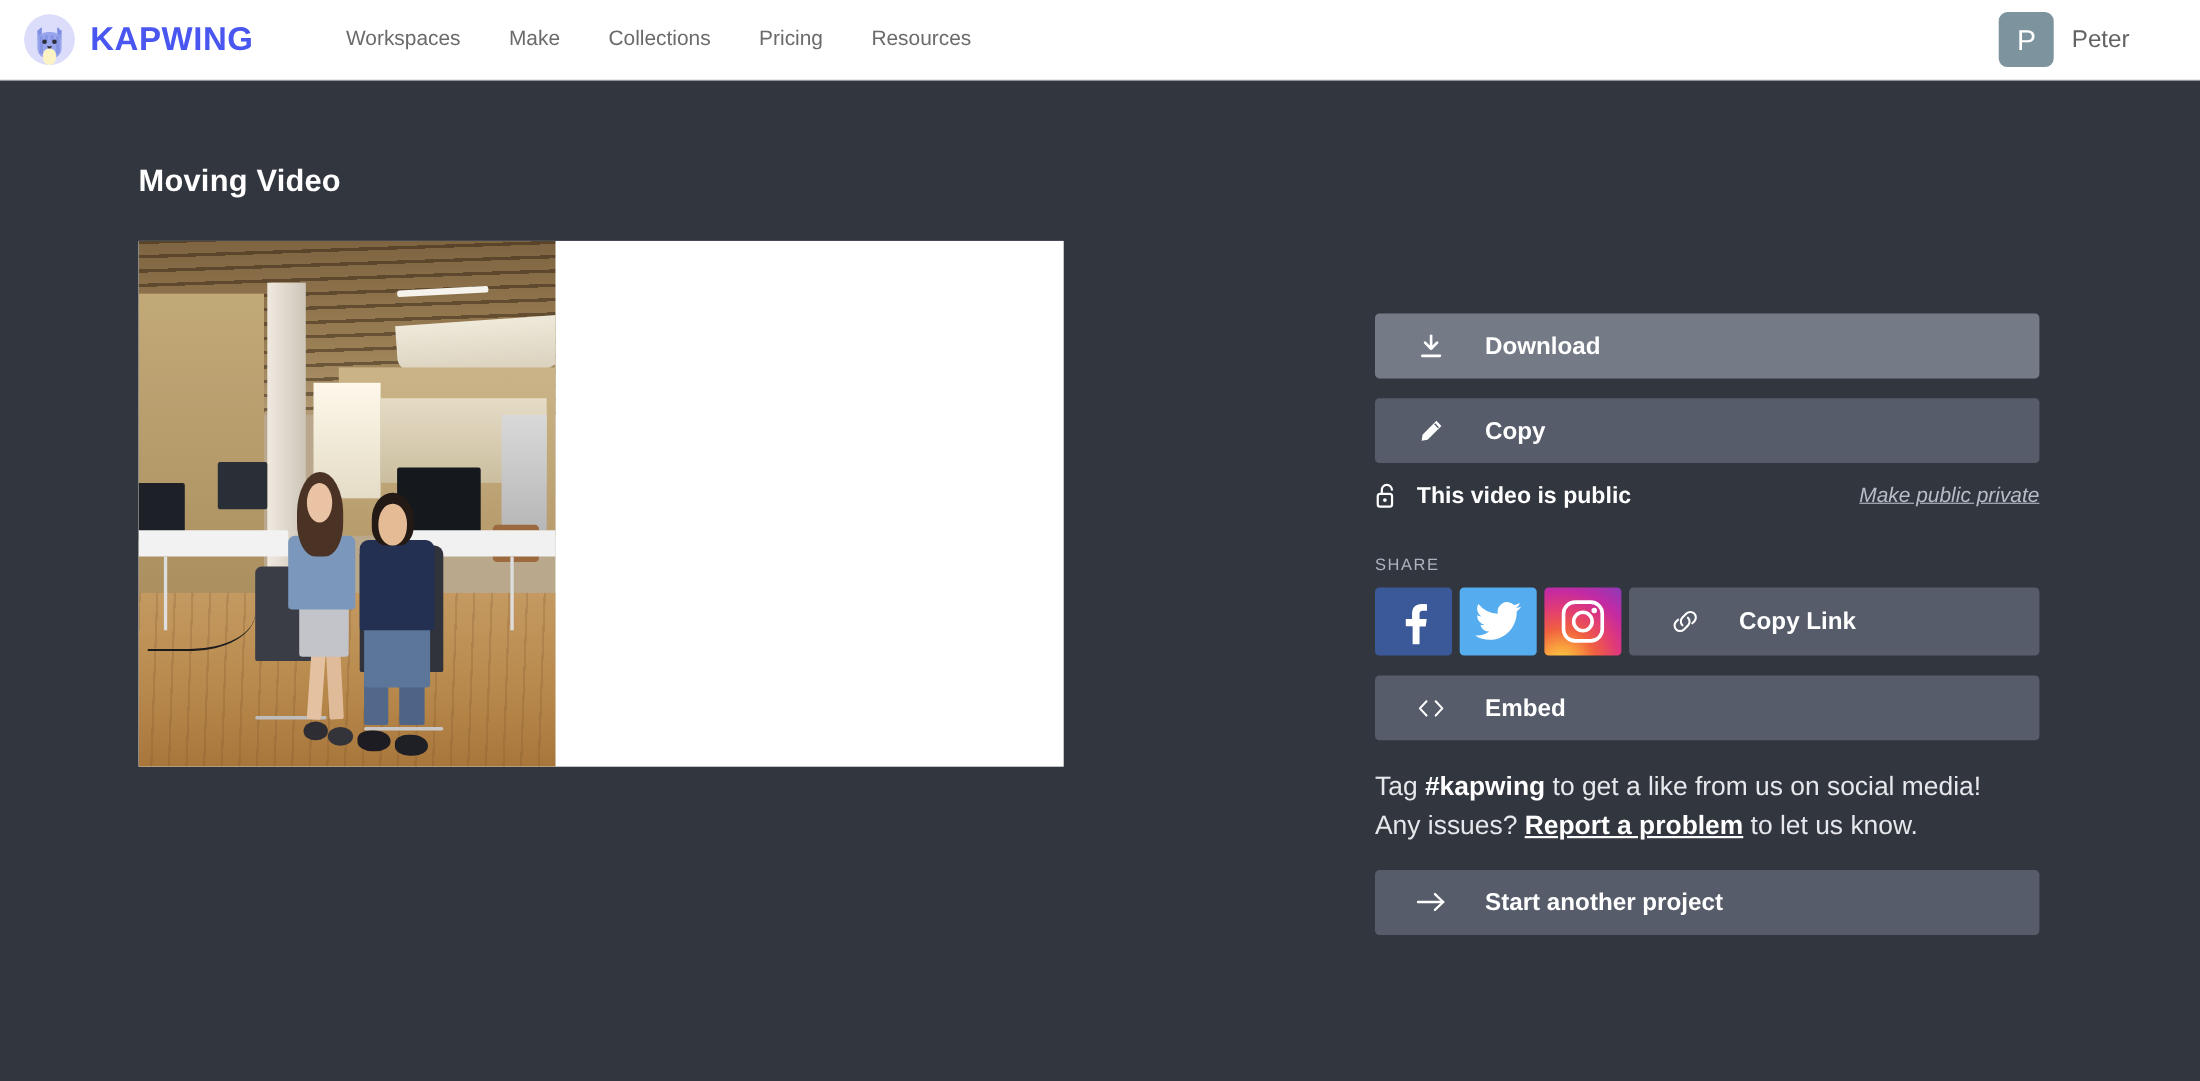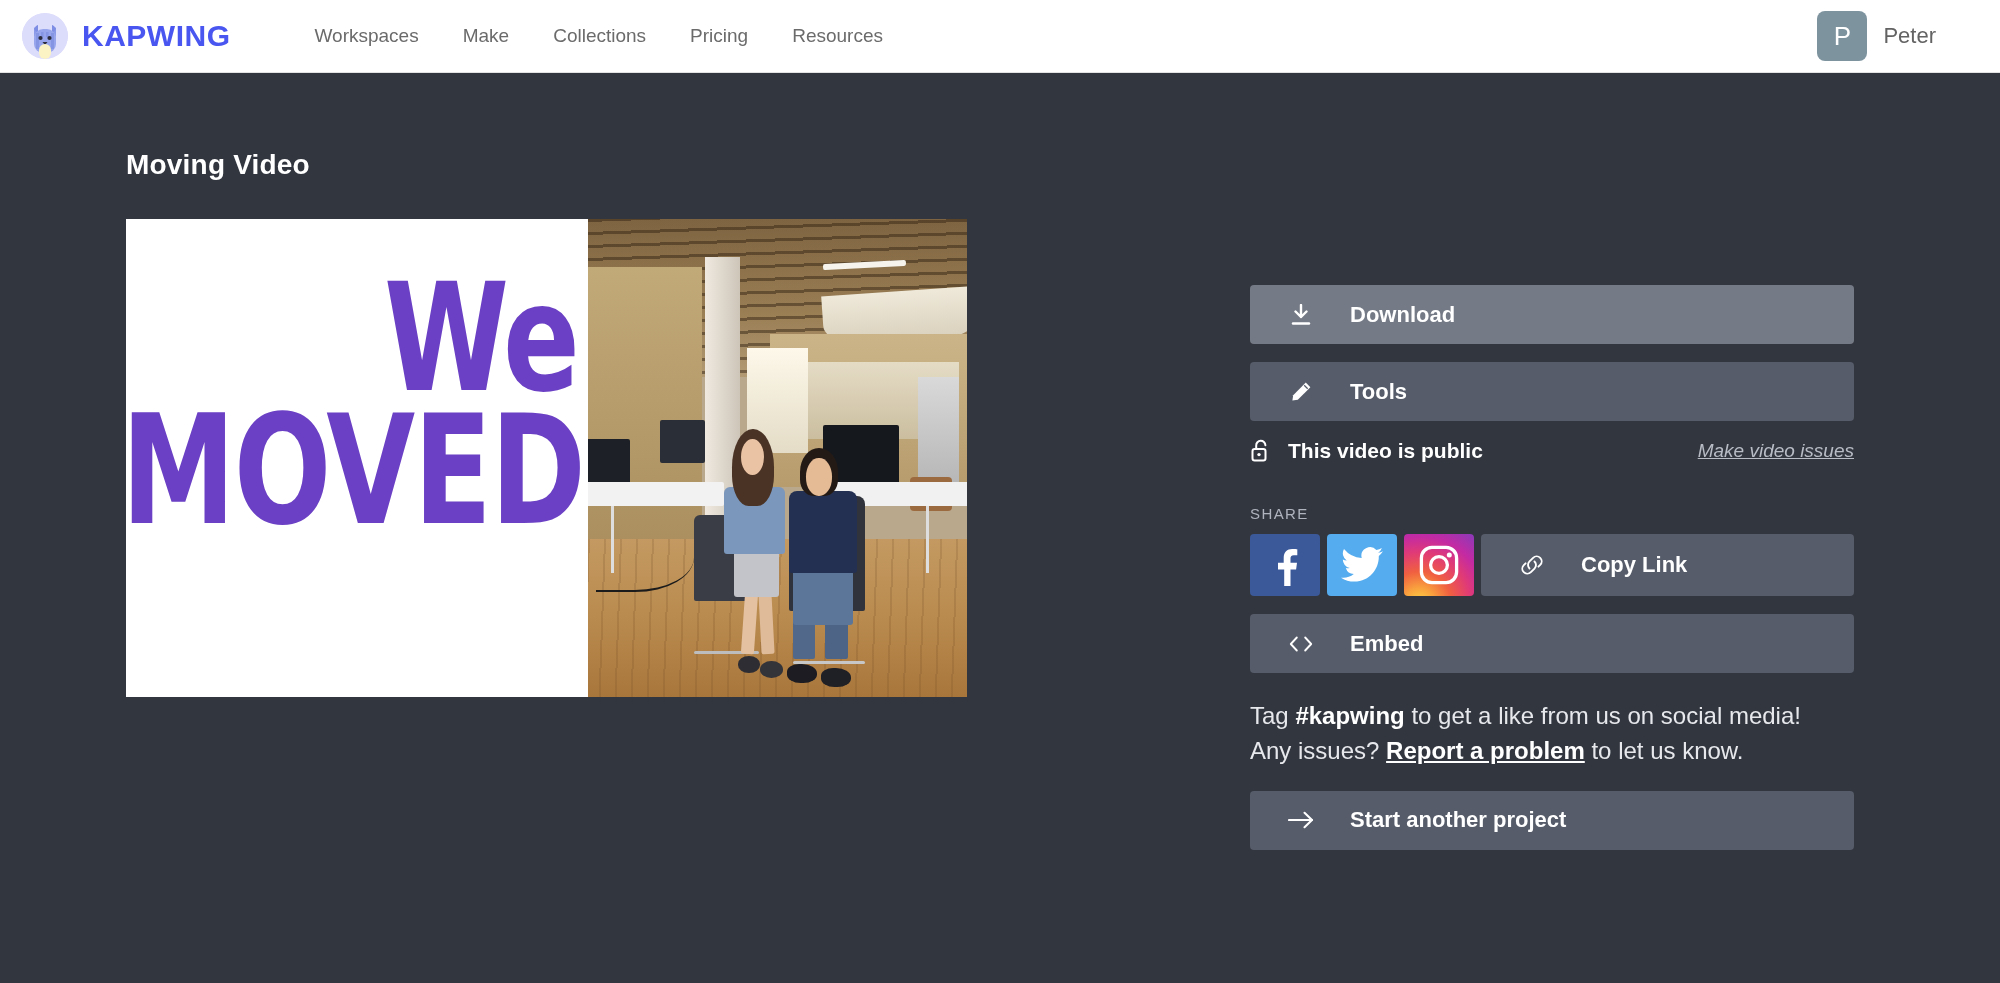--- a/index.html
+++ b/index.html
@@ -405,24 +405,20 @@
   </div>
 </div>
 
 <div class="main">
 
   <div class="left-col">
     <div class="project-title">Moving Video</div>
 
     <div class="video-frame">
 
-      <div class="video-left">
-        <div class="vl-we">We</div>
-        <div class="vl-moved">MOVED</div>
-      </div>
 
       <div class="video-right">
         <div class="ph ph-ceiling"></div>
         <div class="ph ph-sail"></div>
         <div class="ph ph-light1"></div>
         <div class="ph ph-light2"></div>
         <div class="ph ph-light3"></div>
         <div class="ph ph-wallL"></div>
         <div class="ph ph-wallR"></div>
         <div class="ph ph-window"></div>
@@ -476,36 +472,36 @@
       <span>Download</span>
     </button>
 
     <button class="btn">
       <span class="bi">
         <svg width="21" height="21" viewBox="0 0 21 21">
           <path d="M14.8 1.6 L19.4 6.2 L6.8 18.8 L1.4 19.6 L2.2 14.2 Z" fill="#fff"></path>
           <path d="M13.2 4.3 L16.7 7.8" stroke="#565c69" stroke-width="1.3"></path>
         </svg>
       </span>
-      <span>Tools</span>
+      <span>Copy</span>
     </button>
 
 
     <div class="privacy-row">
       <div class="privacy-left">
         <span>
           <svg width="20" height="24" viewBox="0 0 20 24">
             <rect x="2.5" y="10" width="13" height="11.5" rx="2.2" fill="none" stroke="#fff" stroke-width="2"></rect>
             <path d="M6.2 10 V6.6 a4.6 4.6 0 0 1 9.2 -0.4" fill="none" stroke="#fff" stroke-width="2" stroke-linecap="round"></path>
             <circle cx="9" cy="15.6" r="1.7" fill="#fff"></circle>
           </svg>
         </span>
         <span class="privacy-text">This video is public</span>
       </div>
-      <span class="privacy-link">Make video issues</span>
+      <span class="privacy-link">Make public private</span>
     </div>
 
     <div class="share-label">SHARE</div>
 
     <div class="share-row">
       <div class="soc soc-fb">
         <span>
           <svg width="34" height="42" viewBox="0 0 34 42">
             <path d="M22.5 42 V25.5 h5.6 l0.9 -6.7 h-6.5 v-4.3 c0 -1.9 0.6 -3.2 3.4 -3.2 h3.4 V5.3 c-0.6 -0.1 -2.7 -0.3 -5.1 -0.3 -5.1 0 -8.5 3.1 -8.5 8.8 v4.9 H10 v6.7 h6.2 V42 Z" fill="#ffffff"></path>
           </svg>

